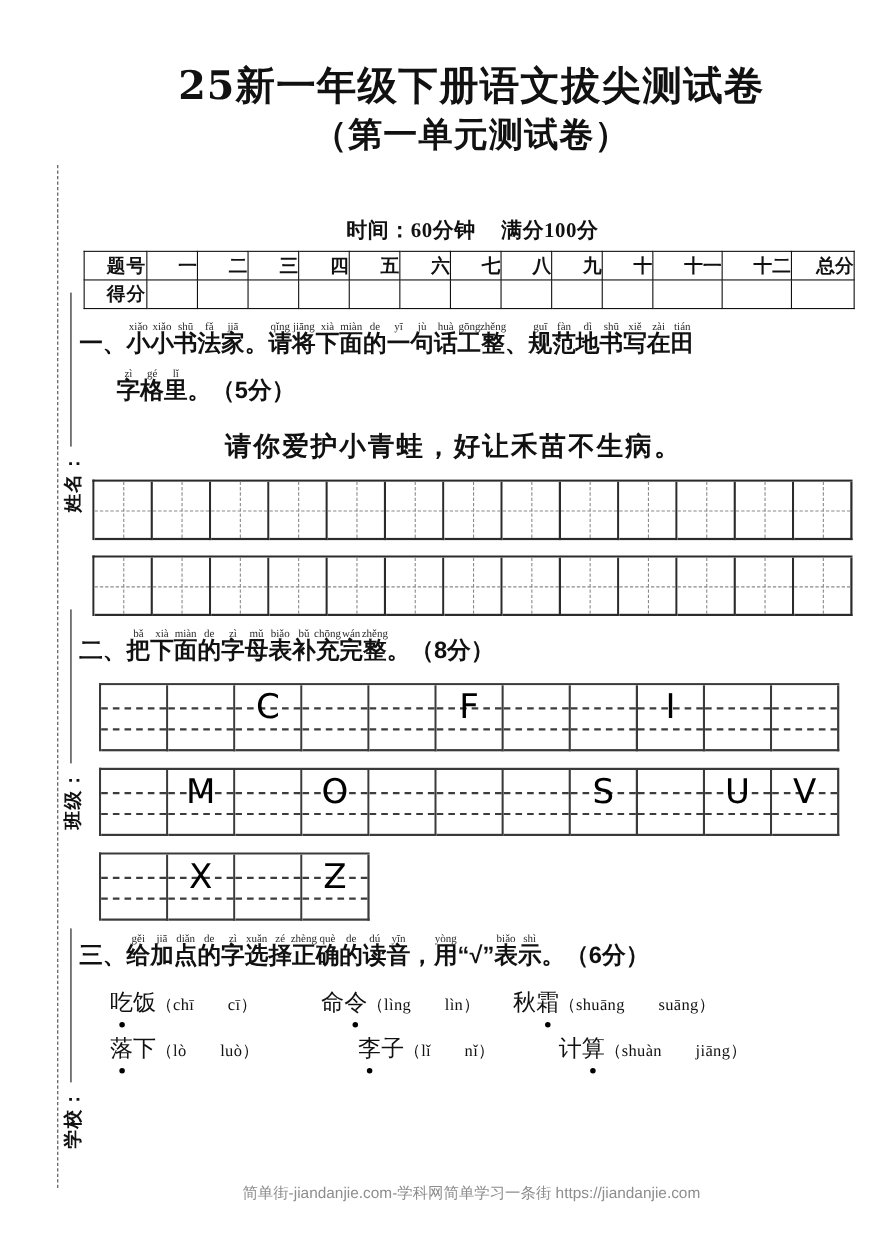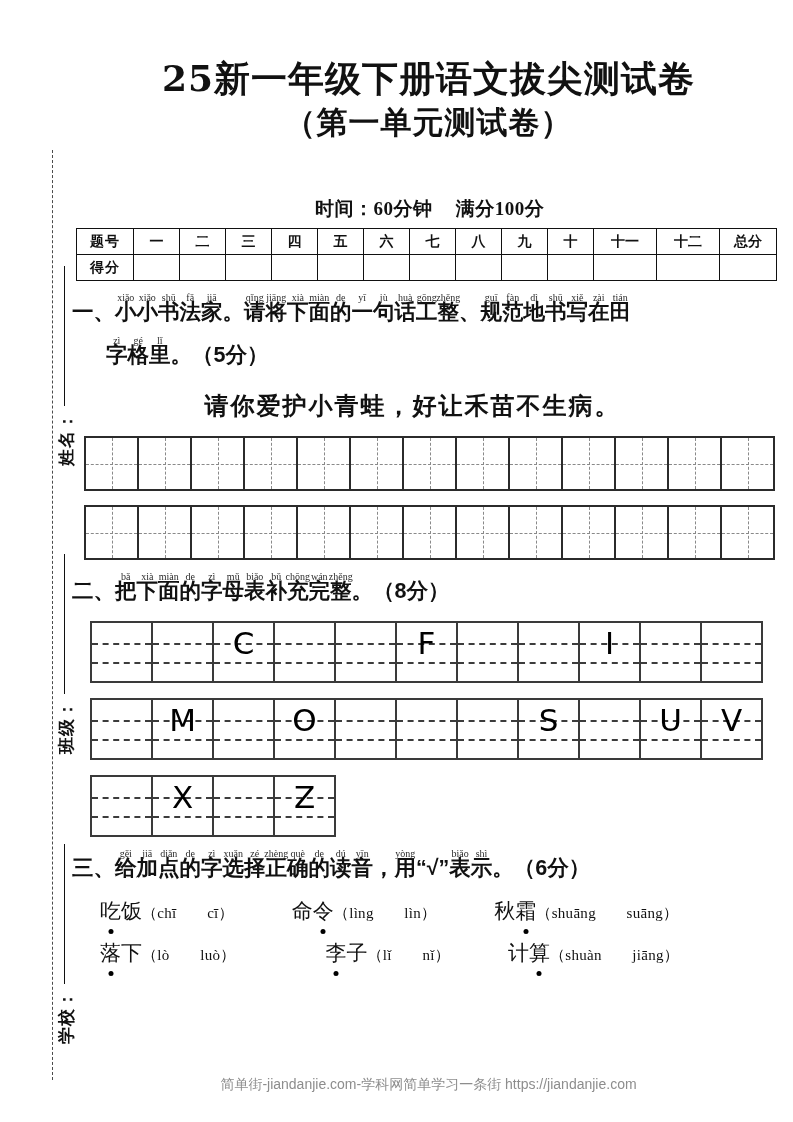--- a/index.html
+++ b/index.html
@@ -100,24 +100,24 @@
   
   #score-table-wrap { margin-top: 6px; padding-left: 12px; }
   table.score-table {
     border-collapse: collapse;
     table-layout: fixed;
     width: 700px;
   }
   table.score-table td {
     border: 1.3px solid #111;
     height: 25px;
-    text-align: center;
+    text-align: right;
     vertical-align: middle;
     font-family: "Liberation Serif", serif;
-    font-size: 14px;
+    font-size: 17px;
     font-weight: bold;
     padding: 0;
   }
   table.score-table td.head-cell { width: 56px; letter-spacing: 1px; }
   table.score-table td.num-cell  { width: 45px; }
   table.score-table td.wide-cell { width: 62px; }
   table.score-table td.total-cell{ width: 56px; }
 
   
   .question { margin-top: 16px; padding-left: 8px; }
@@ -525,21 +525,21 @@
   </div>
 
   <div class="question" id="question-3">
     <div class="q-line">
       <span>三、</span><span id="q3-ruby-1"><span class="rt"><span class="py">gěi</span>给</span><span class="rt"><span class="py">jiā</span>加</span><span class="rt"><span class="py">diǎn</span>点</span><span class="rt"><span class="py">de</span>的</span><span class="rt"><span class="py">zì</span>字</span><span class="rt"><span class="py">xuǎn</span>选</span><span class="rt"><span class="py">zé</span>择</span><span class="rt"><span class="py">zhèng</span>正</span><span class="rt"><span class="py">què</span>确</span><span class="rt"><span class="py">de</span>的</span><span class="rt"><span class="py">dú</span>读</span><span class="rt"><span class="py">yīn</span>音</span><span class="rt">，</span><span class="rt"><span class="py">yòng</span>用</span><span class="rt">“√”</span><span class="rt"><span class="py">biǎo</span>表</span><span class="rt"><span class="py">shì</span>示</span><span class="rt">。（6分）</span></span>
     </div>
     <div id="q3-choices">
         <div class="choice-row">
           <div class="choice-item" style="margin-left: 0px;"><span class="word"><span class="dotmark">吃</span><span>饭</span></span><span class="pyopts">（chī　　cī）</span></div>
           <div class="choice-item" style="margin-left: 58px;"><span class="word"><span>命</span><span class="dotmark">令</span></span><span class="pyopts">（lìng　　lìn）</span></div>
-          <div class="choice-item" style="margin-left: 58px;"><span class="word"><span>秋</span><span class="dotmark">霜</span></span><span class="pyopts">（shuāng　　suāng）</span></div>
+          <div class="choice-item" style="margin-left: 30px;"><span class="word"><span>秋</span><span class="dotmark">霜</span></span><span class="pyopts">（shuāng　　suāng）</span></div>
         </div>
         <div class="choice-row">
           <div class="choice-item" style="margin-left: 0px;"><span class="word"><span class="dotmark">落</span><span>下</span></span><span class="pyopts">（lò　　luò）</span></div>
           <div class="choice-item" style="margin-left: 90px;"><span class="word"><span class="dotmark">李</span><span>子</span></span><span class="pyopts">（lǐ　　nǐ）</span></div>
           <div class="choice-item" style="margin-left: 58px;"><span class="word"><span>计</span><span class="dotmark">算</span></span><span class="pyopts">（shuàn　　jiāng）</span></div>
         </div>
       </div>
   </div>
 
   <div id="watermark">简单街-jiandanjie.com-学科网简单学习一条街 https://jiandanjie.com</div>

